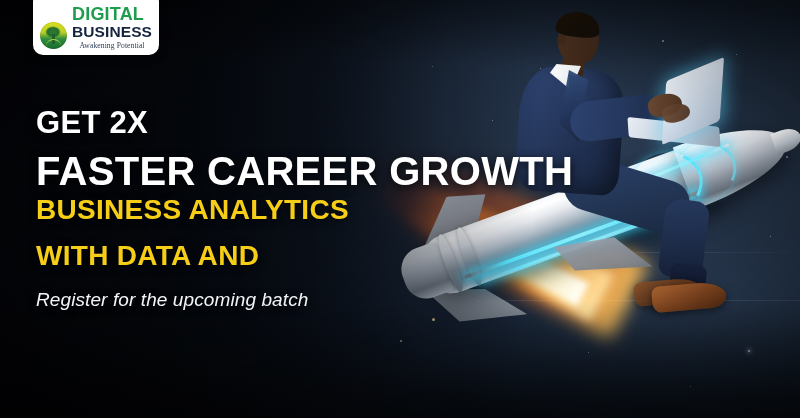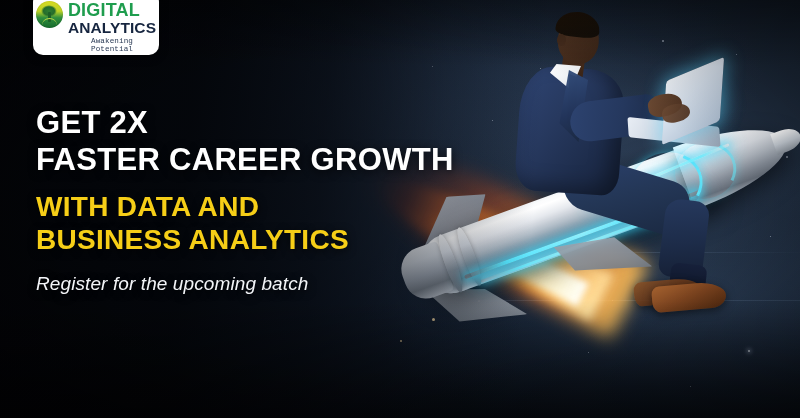--- a/index.html
+++ b/index.html
@@ -336,21 +336,21 @@
   .logo-card {
     position:absolute;
     left:33px; top:-8px;
     width:126px; height:63px;
     background:#ffffff;
     border-radius:10px;
     box-shadow:0 2px 10px rgba(0,0,0,.45);
     display:flex; align-items:center; justify-content:center;
     padding:8px 8px 5px 8px;
   }
-  .logo-inner { display:flex; align-items:flex-start; gap:5px; margin-top:4px; }
+  .logo-inner { display:flex; align-items:flex-end; gap:5px; margin-top:4px; }
   .logo-mark {
     width:27px; height:27px; border-radius:50%;
     background:linear-gradient(to bottom,#d8dc22 0%,#bcd126 38%,#2f8f3e 62%,#166a2c 100%);
     position:relative; flex:0 0 auto;
     box-shadow:inset 0 0 0 1px rgba(0,0,0,.06);
   }
   .logo-mark .trunk {
     position:absolute; left:50%; top:42%;
     width:2.4px; height:10px; margin-left:-1.2px;
     background:#1d5f28; border-radius:1px;
@@ -374,35 +374,35 @@
     color:#1f9d4e; font-family:"Liberation Sans", sans-serif;
   }
   .logo-l2 {
     font-size:15.5px; font-weight:bold; letter-spacing:.1px;
     color:#16253f; margin-top:1px;
     font-family:"Liberation Sans", sans-serif;
   }
   .logo-l3 {
     font-size:7.6px; color:#2a3a55; margin-top:2.5px;
     letter-spacing:.1px; text-align:center;
-    font-family:Liberation Mono, monospace;
+    font-family:Liberation Serif, serif;
   }
 
   
   .copy { position:absolute; left:36px; top:106px; width:470px; }
   .h-white {
     color:#ffffff;
     font-weight:bold;
     font-size:31px;
     line-height:1.12;
     letter-spacing:.3px;
     text-shadow:0 2px 10px rgba(0,0,0,.8);
     white-space:nowrap;
   }
-  .h-white.l2 { font-size:31px; margin-top:2px; }
+  .h-white.l2 { font-size:40px; margin-top:8px; }
   .h-yellow {
     color:#f6ce17;
     font-weight:bold;
     font-size:28px;
     line-height:1.17;
     letter-spacing:.3px;
     white-space:nowrap;
     text-shadow:0 2px 9px rgba(0,0,0,.75);
   }
   .h-yellow.first { margin-top:14px; }
@@ -519,27 +519,27 @@
 
   <div class="logo-card">
     <div class="logo-inner">
       <div class="logo-mark">
         <div class="canopy"></div>
         <div class="trunk"></div>
         <div class="roots"></div>
       </div>
       <div class="logo-text">
         <div class="logo-l1">DIGITAL</div>
-        <div class="logo-l2">ANALYTICS</div>
+        <div class="logo-l2">BUSINESS</div>
         <div class="logo-l3">Awakening Potential</div>
       </div>
     </div>
   </div>
 
   <div class="copy">
     <div class="h-white">GET 2X</div>
     <div class="h-white l2">FASTER CAREER GROWTH</div>
+    <div class="h-yellow">BUSINESS ANALYTICS</div>
     <div class="h-yellow first">WITH DATA AND</div>
-    <div class="h-yellow">BUSINESS ANALYTICS</div>
     <div class="subtitle">Register for the upcoming batch</div>
   </div>
 
 </div>
 
 </body></html>

